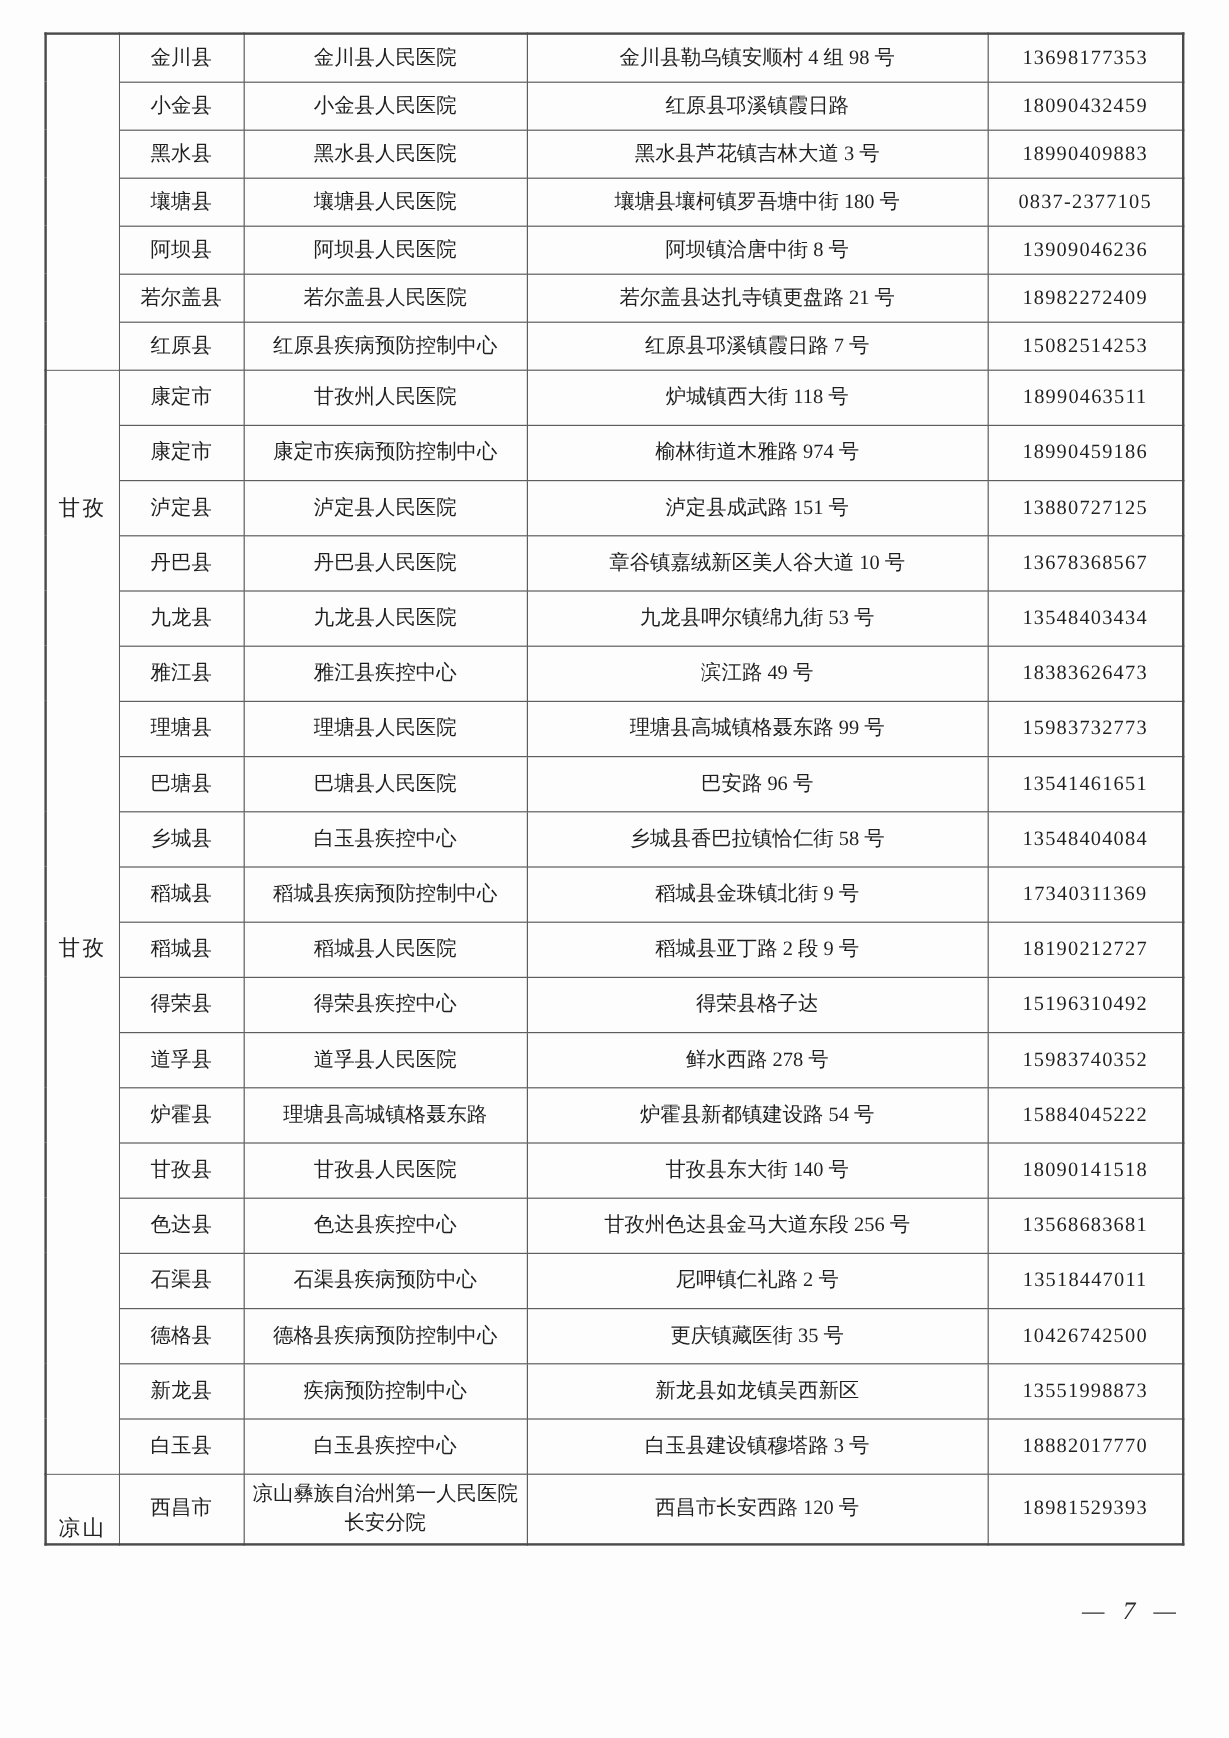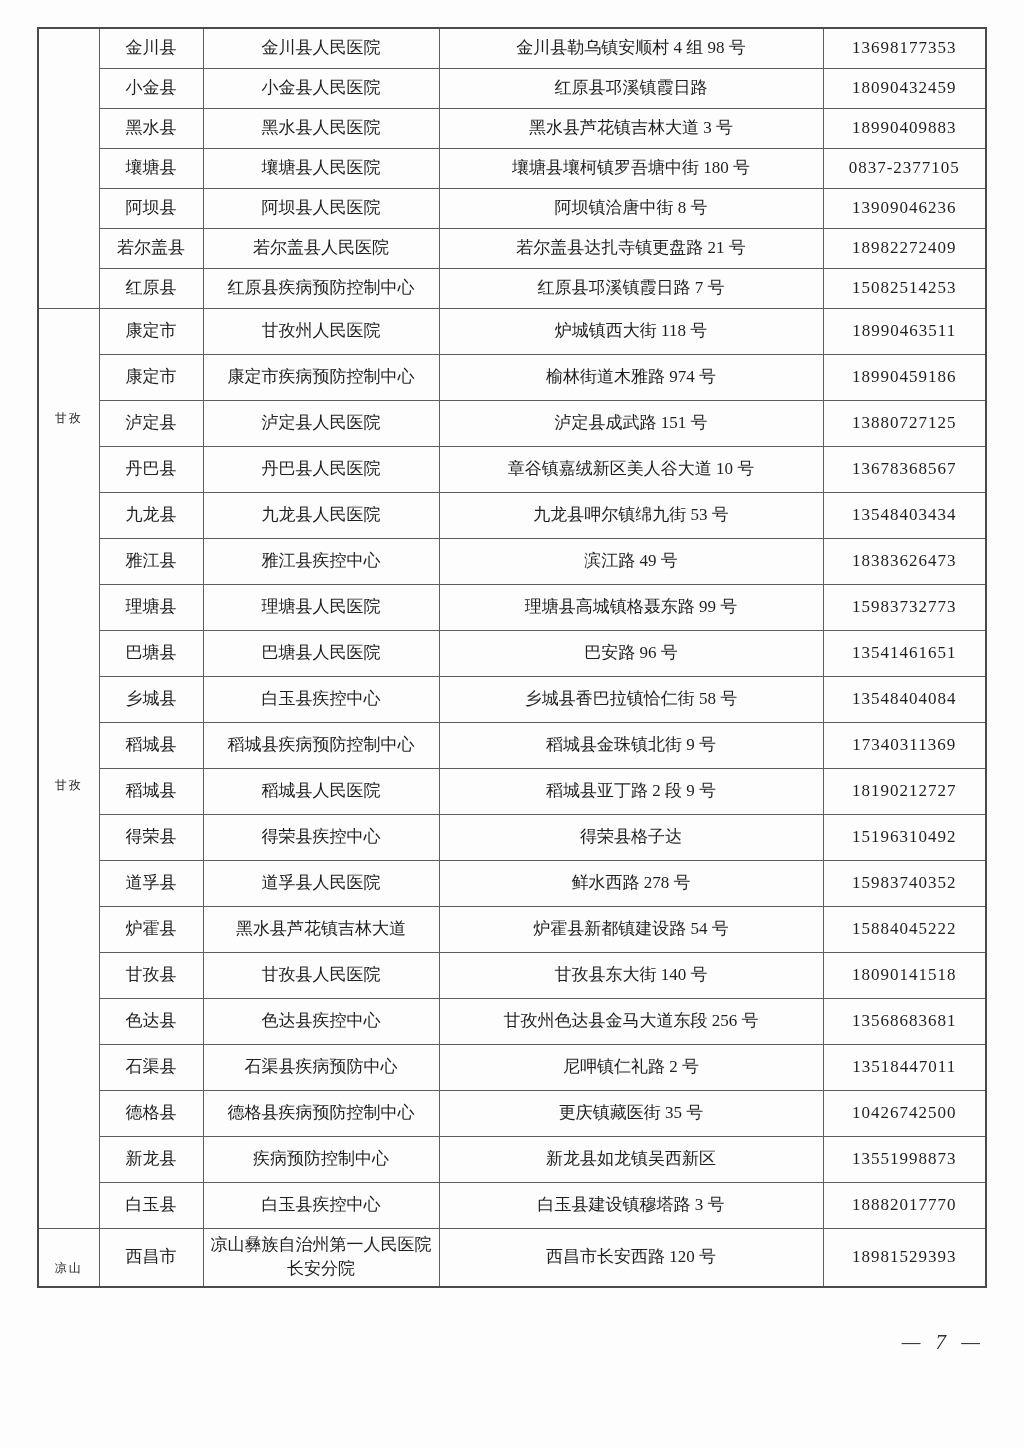--- a/index.html
+++ b/index.html
@@ -40,21 +40,21 @@
   tr.sec-2 { height: 59px; }
   td.prefecture-cell {
     position: relative;
     padding: 0;
   }
   .prefecture-label {
     position: absolute;
     left: 0;
     right: 0;
     text-align: center;
-    font-size: 12px;
+    font-size: 18px;
     letter-spacing: 2px;
     color: #222;
   }
   td.cell-phone {
     font-size: 17px;
     letter-spacing: 1px;
     font-family: "Liberation Serif", "DejaVu Serif", serif;
   }
   td.cell-institution { padding: 2px 8px; }
   td.cell-address { padding: 2px 10px; }
@@ -202,21 +202,21 @@
           <td class="cell-phone">15196310492</td>
         </tr>
         <tr class="sec-1">
           <td class="cell-county">道孚县</td>
           <td class="cell-institution">道孚县人民医院</td>
           <td class="cell-address">鲜水西路 278 号</td>
           <td class="cell-phone">15983740352</td>
         </tr>
         <tr class="sec-1">
           <td class="cell-county">炉霍县</td>
-          <td class="cell-institution">黑水县芦花镇吉林大道</td>
+          <td class="cell-institution">理塘县高城镇格聂东路</td>
           <td class="cell-address">炉霍县新都镇建设路 54 号</td>
           <td class="cell-phone">15884045222</td>
         </tr>
         <tr class="sec-1">
           <td class="cell-county">甘孜县</td>
           <td class="cell-institution">甘孜县人民医院</td>
           <td class="cell-address">甘孜县东大街 140 号</td>
           <td class="cell-phone">18090141518</td>
         </tr>
         <tr class="sec-1">

